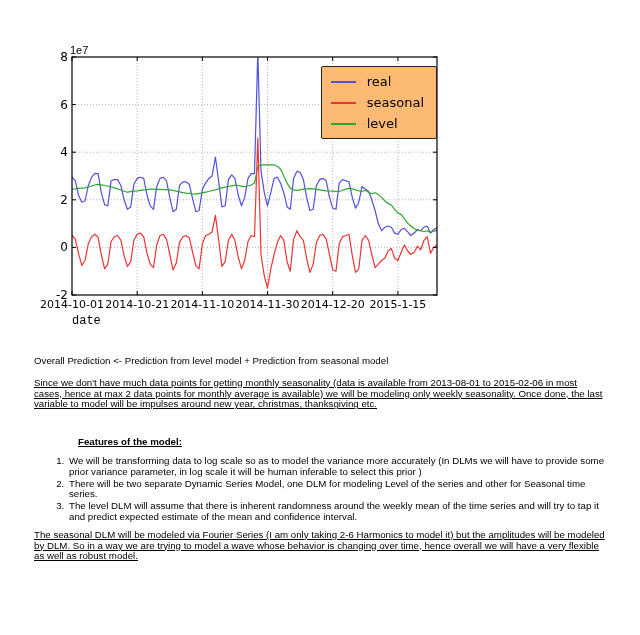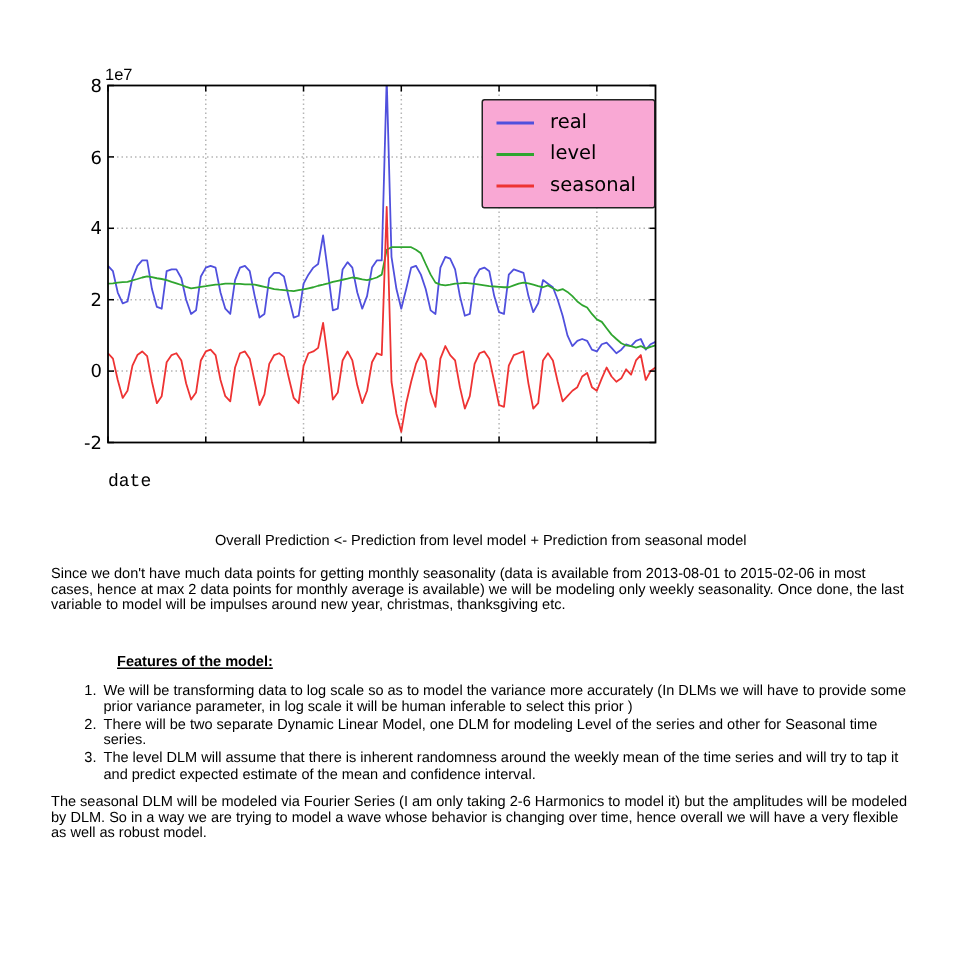--- a/index.html
+++ b/index.html
@@ -12,30 +12,30 @@
   .figure svg{position:absolute;left:0;top:0;}
   .y-offset{position:absolute;left:14px;top:0px;font-family:Liberation Sans, sans-serif;font-size:11px;}
   .ylabels{position:absolute;left:0;top:13px;width:13px;height:238px;}
   .ylabels span{position:absolute;right:1px;transform:translateY(-50%);
     font-family:"DejaVu Sans",sans-serif;font-size:12px;white-space:nowrap;}
   .xlabels{position:absolute;left:16px;top:254px;width:365px;height:13px;}
   .xlabels span{position:absolute;transform:translateX(-50%);
     font-family:"DejaVu Sans",sans-serif;font-size:11px;white-space:nowrap;}
   .xaxis-title{position:absolute;left:16px;top:270px;width:365px;text-align:left;
     font-family:Liberation Mono, monospace;font-size:12px;}
-  .legend{position:absolute;right:11px;top:22px;background:#f9a8d4;border:1.5px solid #222;
+  .legend{position:absolute;right:11px;top:22px;background:#fdba74;border:1.5px solid #222;
     border-radius:2px;padding:4px 12px 4px 9px;z-index:3;}
   .legend-row{display:flex;align-items:center;height:21px;}
   .legend-swatch{width:25px;height:2px;margin-right:11px;flex:0 0 auto;}
   .legend-label{font-family:"DejaVu Sans",sans-serif;font-size:13px;white-space:nowrap;}
   
   .doc{position:absolute;left:34px;top:356px;width:573px;
     font-size:9.7px;line-height:10.8px;}
-  .centered-note{text-align:center;}
-  .doc p{margin:0;}
+  .centered-note{}
+  .doc p{margin:0;text-decoration:underline;}
   .intro{margin-top:11px !important;}
   .features-heading{margin-top:27px;font-weight:bold;text-decoration:underline;padding-left:44px;}
   ol.features{margin:8px 0 0 0;padding-left:33px;}
   ol.features li{margin:0 2px 1px 0;padding-left:2px;}
   .closing{margin-top:7px !important;}
 </style>
 </head>
 <body>
 
 <div class="figure">
@@ -88,42 +88,50 @@
 
   <div class="ylabels">
     <span style="top:0%">8</span>
     <span style="top:20%">6</span>
     <span style="top:40%">4</span>
     <span style="top:60%">2</span>
     <span style="top:80%">0</span>
     <span style="top:100%">-2</span>
   </div>
 
+  <div class="xlabels">
+    <span style="left:0%">2014-10-01</span>
+    <span style="left:17.857%">2014-10-21</span>
+    <span style="left:35.714%">2014-11-10</span>
+    <span style="left:53.571%">2014-11-30</span>
+    <span style="left:71.429%">2014-12-20</span>
+    <span style="left:89.286%">2015-1-15</span>
+  </div>
 
   <div class="xaxis-title">date</div>
 
   <div class="legend">
     <div class="legend-row">
       <div class="legend-swatch" id="sw0" style="background: rgb(80, 80, 221);"></div>
       <div class="legend-label">real</div>
     </div>
     <div class="legend-row">
+      <div class="legend-swatch" id="sw2" style="background: rgb(238, 51, 51);"></div>
+      <div class="legend-label">seasonal</div>
+    </div>
+    <div class="legend-row">
       <div class="legend-swatch" id="sw1" style="background: rgb(47, 165, 47);"></div>
       <div class="legend-label">level</div>
-    </div>
-    <div class="legend-row">
-      <div class="legend-swatch" id="sw2" style="background: rgb(238, 51, 51);"></div>
-      <div class="legend-label">seasonal</div>
     </div>
   </div>
 </div>
 
 <div class="doc">
   <div class="centered-note">Overall Prediction &lt;- Prediction from level model + Prediction from seasonal model</div>
   <p class="intro">Since we don't have much data points for getting monthly seasonality (data is available from 2013-08-01 to 2015-02-06 in most cases, hence at max 2 data points for monthly average is available) we will be modeling only weekly seasonality. Once done, the last variable to model will be impulses around new year, christmas, thanksgiving etc.</p>
   <div class="features-heading">Features of the model:</div>
   <ol class="features">
     <li>We will be transforming data to log scale so as to model the variance more accurately (In DLMs we will have to provide some prior variance parameter, in log scale it will be human inferable to select this prior )</li>
-    <li>There will be two separate Dynamic Linear Model, one DLM for modeling Level of the series and other for Seasonal time series.</li>
+    <li>There will be two separate Dynamic Series Model, one DLM for modeling Level of the series and other for Seasonal time series.</li>
     <li>The level DLM will assume that there is inherent randomness around the weekly mean of the time series and will try to tap it and predict expected estimate of the mean and confidence interval.</li>
   </ol>
   <p class="closing">The seasonal DLM will be modeled via Fourier Series (I am only taking 2-6 Harmonics to model it) but the amplitudes will be modeled by DLM. So in a way we are trying to model a wave whose behavior is changing over time, hence overall we will have a very flexible as well as robust model.</p>
 </div>
 
 </body></html>

